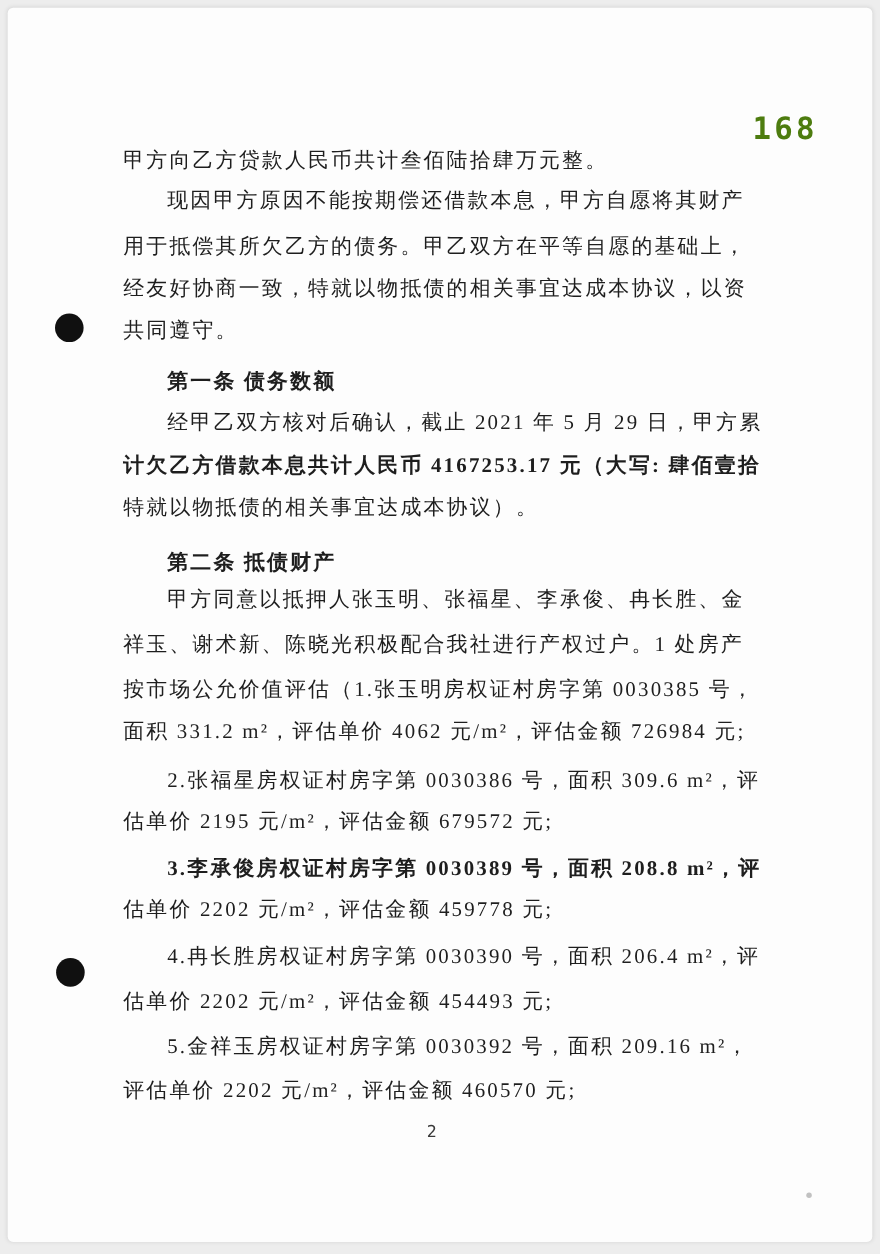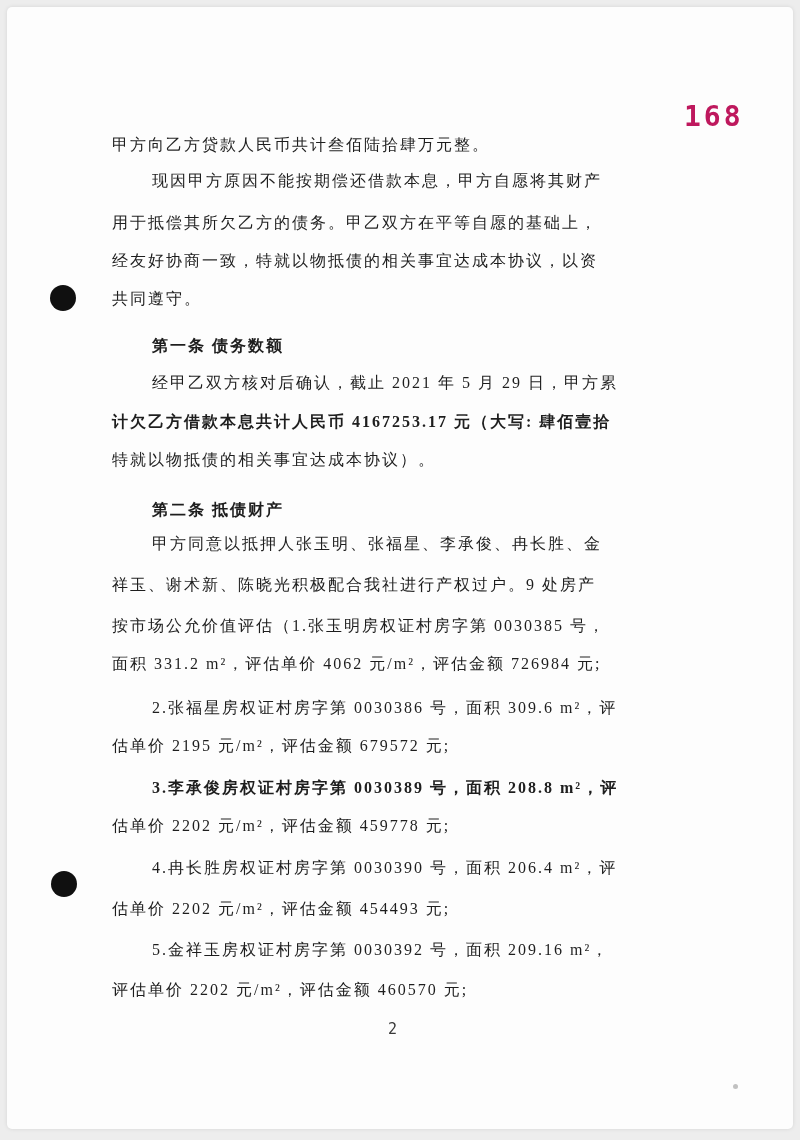--- a/index.html
+++ b/index.html
@@ -17,38 +17,38 @@
     left: 7px;
     top: 7px;
     width: 786px;
     height: 1122px;
     background: #fdfdfd;
     border-radius: 5px;
     box-shadow: 0 0 4px rgba(0,0,0,0.10);
   }
   .line {
     position: absolute;
-    font-size: 16px;
+    font-size: 19px;
     letter-spacing: 2px;
     line-height: 1.15;
     color: #1e1e1e;
     white-space: nowrap;
   }
   .line.heading {
     font-weight: bold;
   }
   .stamp-number {
     position: absolute;
     left: 684px;
     top: 100px;
     font-family: "DejaVu Sans Mono", monospace;
     font-size: 28px;
     font-weight: bold;
     letter-spacing: 3px;
-    color: #be185d;
+    color: #4d7c0f;
   }
   .footer-number {
     position: absolute;
     left: 388px;
     top: 1020px;
     font-family: "DejaVu Sans Mono", monospace;
     font-size: 15px;
     color: #3a3a3a;
   }
   .punch-dot {
@@ -85,21 +85,21 @@
 <div class="line" style="top:172px; left:152px;">现因甲方原因不能按期偿还借款本息，甲方自愿将其财产</div>
 <div class="line" style="top:214px; left:112px;">用于抵偿其所欠乙方的债务。甲乙双方在平等自愿的基础上，</div>
 <div class="line" style="top:252px; left:112px;">经友好协商一致，特就以物抵债的相关事宜达成本协议，以资</div>
 <div class="line" style="top:290px; left:112px;text-align:right;">共同遵守。</div>
 <div class="line heading" style="top:337px; left:152px;">第一条 债务数额</div>
 <div class="line" style="top:374px; left:152px;">经甲乙双方核对后确认，截止 2021 年 5 月 29 日，甲方累</div>
 <div class="line" style="top:413px; left:112px;font-weight:bold;">计欠乙方借款本息共计人民币 4167253.17 元（大写: 肆佰壹拾</div>
 <div class="line" style="top:451px; left:112px;">特就以物抵债的相关事宜达成本协议）。</div>
 <div class="line heading" style="top:501px; left:152px;">第二条 抵债财产</div>
 <div class="line" style="top:535px; left:152px;">甲方同意以抵押人张玉明、张福星、李承俊、冉长胜、金</div>
-<div class="line" style="top:576px; left:112px;">祥玉、谢术新、陈晓光积极配合我社进行产权过户。9 处房产</div>
+<div class="line" style="top:576px; left:112px;">祥玉、谢术新、陈晓光积极配合我社进行产权过户。1 处房产</div>
 <div class="line" style="top:617px; left:112px;">按市场公允价值评估（1.张玉明房权证村房字第 0030385 号，</div>
 <div class="line" style="top:655px; left:112px;">面积 331.2 m²，评估单价 4062 元/m²，评估金额 726984 元;</div>
 <div class="line" style="top:699px; left:152px;">2.张福星房权证村房字第 0030386 号，面积 309.6 m²，评</div>
 <div class="line" style="top:737px; left:112px;">估单价 2195 元/m²，评估金额 679572 元;</div>
 <div class="line" style="top:779px; left:152px;font-weight:bold;">3.李承俊房权证村房字第 0030389 号，面积 208.8 m²，评</div>
 <div class="line" style="top:817px; left:112px;">估单价 2202 元/m²，评估金额 459778 元;</div>
 <div class="line" style="top:859px; left:152px;">4.冉长胜房权证村房字第 0030390 号，面积 206.4 m²，评</div>
 <div class="line" style="top:900px; left:112px;">估单价 2202 元/m²，评估金额 454493 元;</div>
 <div class="line" style="top:941px; left:152px;">5.金祥玉房权证村房字第 0030392 号，面积 209.16 m²，</div>
 <div class="line" style="top:981px; left:112px;">评估单价 2202 元/m²，评估金额 460570 元;</div>

